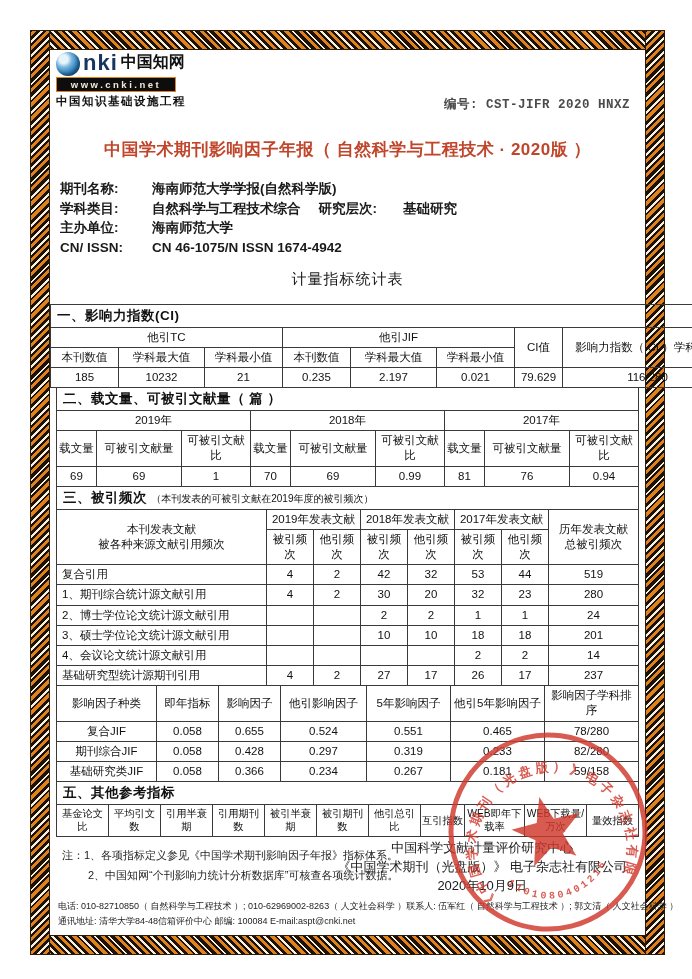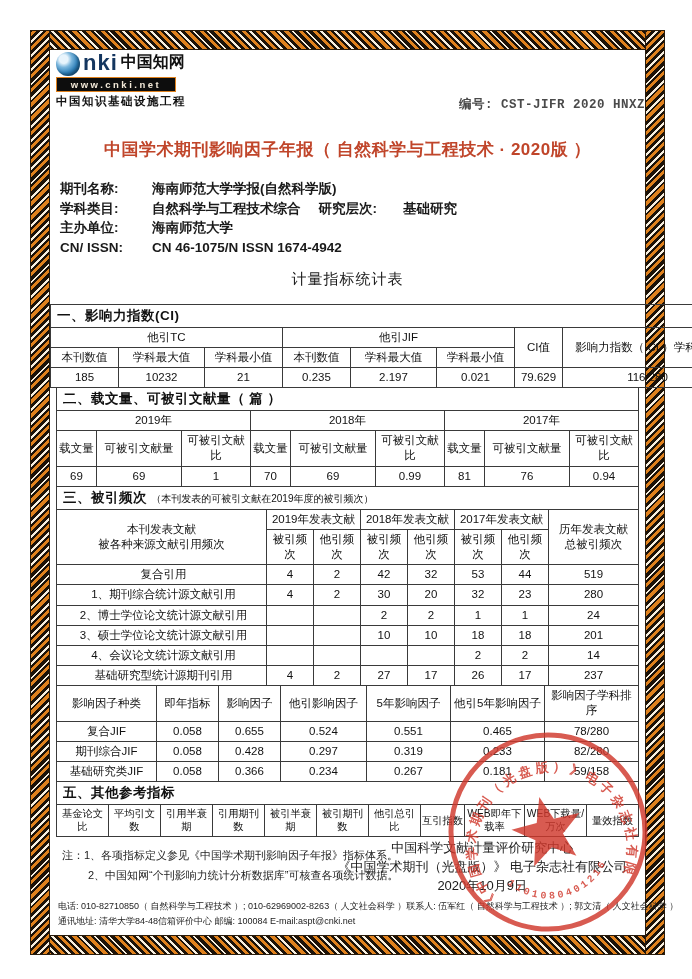--- a/index.html
+++ b/index.html
@@ -27,40 +27,40 @@
   .logo{position:absolute;left:6px;top:2px;}
   .logo-top{display:flex;align-items:flex-start;gap:3px;}
   .globe{width:24px;height:24px;border-radius:50%;display:inline-block;
     background:radial-gradient(circle at 32% 30%,#e8f4fc 0 18%,#7ab6dd 35%,#2e7fb8 60%,#0b4f86 100%);
     box-shadow:inset -2px -2px 3px rgba(0,0,0,.35);}
   .nki{font-size:22px;font-weight:bold;color:#14365f;letter-spacing:1px;line-height:1;}
   .logo-cn{font-size:16px;font-weight:bold;color:#111;font-family:Liberation Sans, sans-serif;}
   .logo-url{margin-top:1px;background:#0d0d0d;border:1px solid #df811d;color:#f3e9d8;
     font-size:9.5px;letter-spacing:2.5px;padding:1px 5px;width:108px;text-align:center;font-weight:bold;}
   .logo-slogan{margin-top:2px;font-size:11.5px;font-weight:bold;letter-spacing:1.5px;color:#111;}
-  .serial{position:absolute;right:0;top:46px;font-family:"Liberation Mono","DejaVu Sans Mono",monospace;
+  .serial{position:absolute;right:15px;top:46px;font-family:"Liberation Mono","DejaVu Sans Mono",monospace;
     font-size:12.5px;color:#4a4a4a;font-weight:bold;letter-spacing:.5px;}
 
   .doc-title{text-align:center;color:#c0452a;font-weight:bold;font-size:17px;margin-top:16px;letter-spacing:.5px;}
 
   .jinfo{margin:18px 6px 0 10px;font-size:13.5px;font-weight:bold;line-height:19.5px;}
   .jinfo .row{display:flex;}
   .jinfo .lab{width:92px;flex:none;}
   .jinfo .gap2{margin-left:18px;}
   .jinfo .gap3{margin-left:26px;}
 
   .stats-title{text-align:center;font-size:15px;font-weight:normal;margin-top:13px;margin-bottom:15px;letter-spacing:1px;}
 
   table{border-collapse:collapse;width:582px;margin:0 auto;table-layout:fixed;
         font-size:11.5px;color:#111;}
   table+table{margin-top:-1px;}
   td,th{border:1px solid #3a3a3a;text-align:center;padding:2px 1px;line-height:1.32;font-weight:normal;}
   td.sec{ text-align:left;font-size:13.5px;font-weight:bold;padding:2px 6px;letter-spacing:.5px;}
   td.sec .note{font-size:10px;font-weight:normal;letter-spacing:0;}
-  td.lbl{text-align:center;padding-left:5px;}
+  td.lbl{text-align:left;padding-left:5px;}
   .small-h th{font-size:10.3px;padding:2px 0;}
 
   .notes{margin:8px 12px 0 12px;font-size:11px;line-height:1.85;color:#222;}
   .notes .n2{margin-left:26px;}
 
   .sign{position:absolute;right:18px;top:788px;text-align:center;font-size:13px;line-height:19px;color:#1a1a1a;z-index:1;}
 
   .stamp{position:absolute;left:392px;top:676px;width:212px;height:212px;z-index:2;
          transform:rotate(-14deg);opacity:.82;pointer-events:none;}
 

